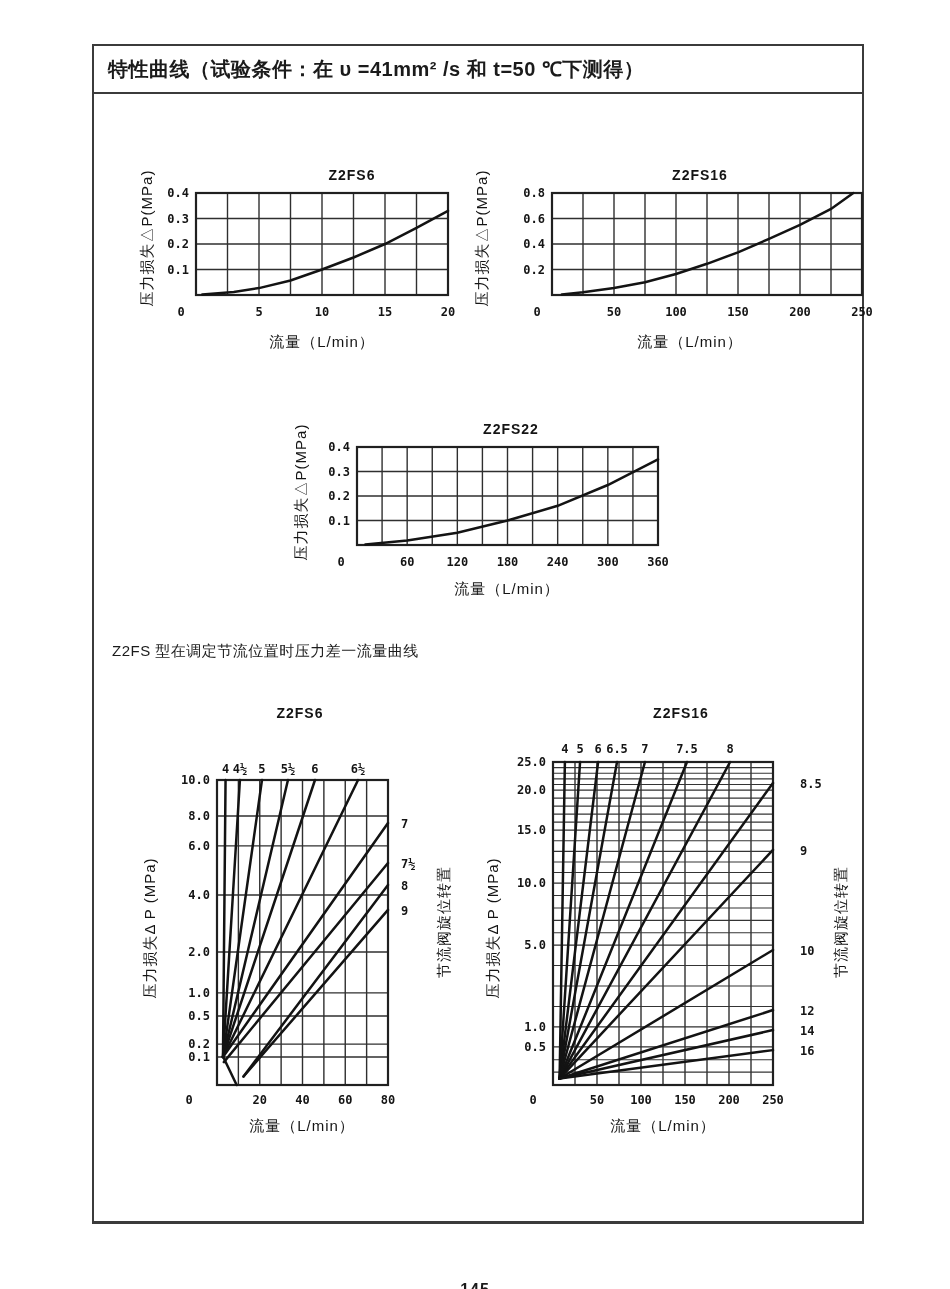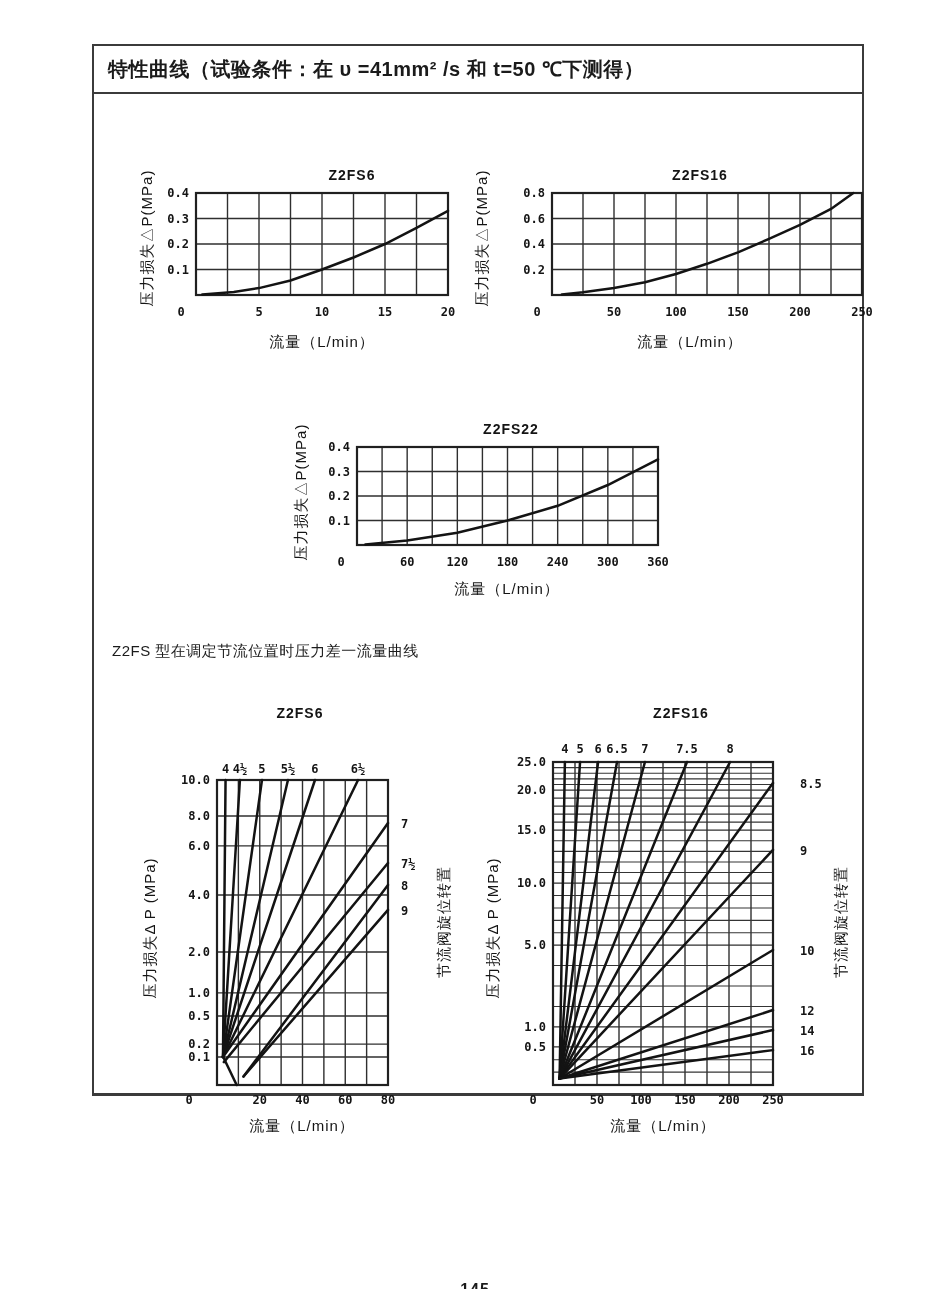--- a/index.html
+++ b/index.html
@@ -1,18 +1,18 @@
 <!DOCTYPE html>
 <html><head>
 <meta charset="utf-8">
 <style>
   html,body{margin:0;padding:0;background:#ffffff;}
   .page{position:relative;width:950px;height:1289px;background:#fff;
         font-family:"Liberation Sans",sans-serif;color:#1b1b1b;overflow:hidden;}
-  .frame{position:absolute;left:92px;top:44px;width:772px;height:1052px;
+  .frame{position:absolute;left:92px;top:44px;width:772px;height:1180px;
          border:2px solid #3b3b3b;border-bottom-width:3px;box-sizing:border-box;z-index:1;}
   .title-bar{position:absolute;left:0;top:0;right:0;height:46px;border-bottom:2px solid #3b3b3b;
          font-size:20px;font-weight:bold;line-height:46px;padding-left:14px;letter-spacing:0.5px;}
   .sec{position:absolute;font-size:15px;letter-spacing:0.5px;}
   .sec1{left:38px;top:66px;}
   .sec2{left:18px;top:596px;}
   .pagenum{position:absolute;left:0;width:100%;top:1281px;text-align:center;
          font-size:16px;font-weight:bold;letter-spacing:1px;}
   svg.canvas{position:absolute;left:0;top:0;z-index:2;}
   .grid{stroke:#2f2f2f;stroke-width:1.4;fill:none;}

